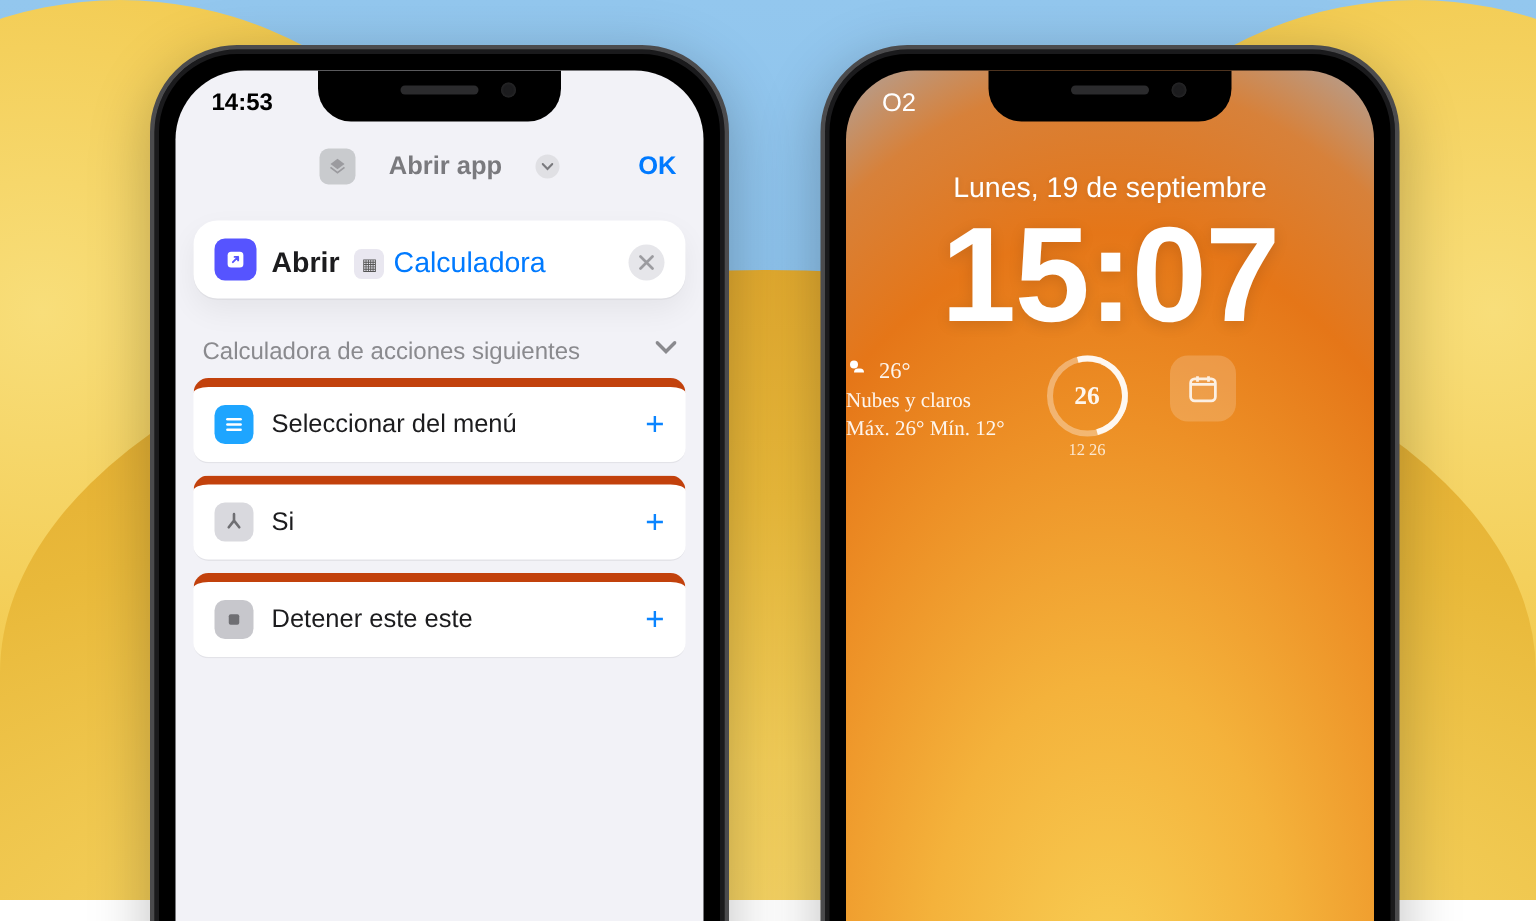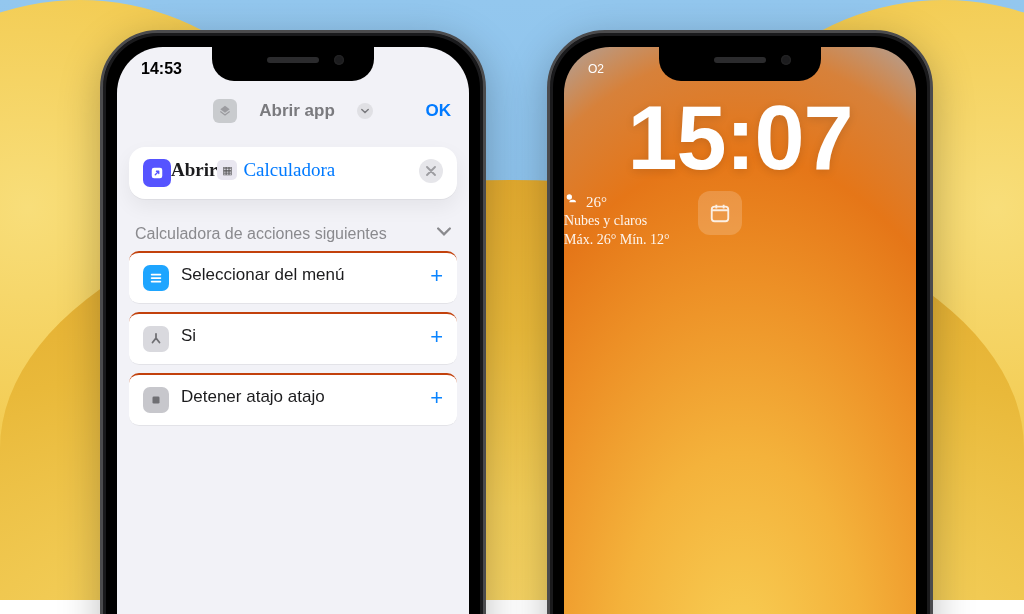--- a/index.html
+++ b/index.html
@@ -24,46 +24,46 @@
   .signal svg,.wifi svg,.battery svg{display:block;}
   .navbar{display:flex;justify-content:center;align-items:center;height:40px;position:relative;}
   .title-chip{display:flex;align-items:center;gap:22px;background:transparent;}
   .title-chip .chip-icon{width:24px;height:24px;border-radius:6px;background:#c9cbce;display:flex;align-items:center;justify-content:center;}
   .title-chip .chip-icon svg{width:14px;height:14px;}
   .title-chip .chip-label{font-size:17px;font-weight:600;color:#7a7a7e;}
   .title-chip .chip-chev{width:16px;height:16px;border-radius:50%;background:#e0e0e4;display:flex;align-items:center;justify-content:center;}
   .title-chip .chip-chev svg{width:8px;height:8px;}
   .navbar .ok{position:absolute;right:18px;top:50%;transform:translateY(-50%);font-size:17px;font-weight:600;color:#007aff;}
 
-  .action-card{margin:16px 12px 0;background:#fff;border-radius:16px;box-shadow:0 1px 0 rgba(0,0,0,.04),0 8px 20px rgba(0,0,0,.06);padding:12px 14px;display:flex;align-items:flex-start;font-family:Liberation Serif, serif;}
+  .action-card{margin:16px 12px 0;background:#fff;border-radius:16px;box-shadow:0 1px 0 rgba(0,0,0,.04),0 8px 20px rgba(0,0,0,.06);padding:12px 14px;display:flex;align-items:flex-end;gap:10px;}
   .action-card .app-icon{width:28px;height:28px;border-radius:7px;background:#5654ff;display:flex;align-items:center;justify-content:center;}
   .action-card .app-icon svg{width:14px;height:14px;}
   .action-card .verb{font-size:19px;font-weight:600;color:#1c1c1e;}
   .action-card .param-chip{display:flex;align-items:center;gap:6px;}
   .action-card .param-chip .calc-icon{width:20px;height:20px;border-radius:5px;background:#e9e7f0;display:flex;align-items:center;justify-content:center;font-size:11px;color:#555;}
   .action-card .param-text{font-size:19px;font-weight:500;color:#007aff;}
   .action-card .clear{margin-left:auto;width:24px;height:24px;border-radius:50%;background:#e6e6ea;display:flex;align-items:center;justify-content:center;}
   .action-card .clear svg{width:10px;height:10px;}
 
   .sugg-head{display:flex;justify-content:space-between;align-items:center;margin:26px 18px 8px;color:#8a8a8e;font-size:16px;}
   .sugg-head svg{width:14px;height:14px;}
   .sugg-list{margin:0 12px;background:transparent;}
-  .sugg-row{background:#fff;border-top:2px solid #c2410c;border-bottom:1px solid #e3e3e8;padding:12px 14px;display:flex;align-items:flex-start;gap:12px;margin-bottom:8px;border-radius:10px;}
+  .sugg-row{background:#fff;border-top:6px solid #c2410c;border-bottom:1px solid #e3e3e8;padding:12px 14px;display:flex;align-items:center;gap:12px;margin-bottom:8px;border-radius:10px;}
   .sugg-row .row-icon{width:26px;height:26px;border-radius:7px;display:flex;align-items:center;justify-content:center;}
   .sugg-row .row-icon.blue{background:#1ea5ff;}
   .sugg-row .row-icon.gray{background:#d9d9de;}
   .sugg-row .row-icon.darkgray{background:#c7c7cc;}
   .sugg-row .row-icon svg{width:14px;height:14px;}
   .sugg-row .row-label{font-size:17px;color:#1c1c1e;flex:1;}
   .sugg-row .plus{color:#0a84ff;font-size:22px;font-weight:400;line-height:1;}
 
   
   .right .screen{background:radial-gradient(140% 110% at 50% 80%,#f8cf55 0%,#f4b23b 25%,#ed9026 45%,#e57618 60%,#d7813a 72%,#9bb3cf 86%,#7aa8d8 100%);}
   .right .status{color:#fff;}
-  .right .status .time-left{font-weight:500;font-size:12px;}
+  .right .status .time-left{font-weight:500;font-size:17px;}
   .lock-date{margin-top:24px;text-align:center;color:#fff;font-size:19px;font-weight:500;text-shadow:0 1px 4px rgba(0,0,0,.1);}
   .lock-time{margin-top:2px;text-align:center;color:#fff;font-size:90px;line-height:1;font-weight:700;letter-spacing:-1px;text-shadow:0 2px 10px rgba(0,0,0,.12);}
   .widgets{margin-top:8px;display:flex;justify-content:flex-start;align-items:flex-start;gap:28px;color:rgba(255,255,255,.92);font-family:Liberation Serif, serif;}
   .widg{display:flex;flex-direction:column;align-items:flex-start;font-size:14px;line-height:1.35;}
   .widg.weather .top{display:flex;align-items:center;gap:6px;font-size:15px;}
   .widg.weather .top svg{width:16px;height:16px;}
   .widg.ring{align-items:center;}
   .ring-circle{position:relative;width:46px;height:46px;border-radius:50%;border:4px solid rgba(255,255,255,.35);display:flex;align-items:center;justify-content:center;}
   .ring-circle::before{content:"";position:absolute;inset:-4px;border-radius:50%;border:4px solid transparent;border-top-color:rgba(255,255,255,.9);border-right-color:rgba(255,255,255,.9);transform:rotate(30deg);}
   .ring-circle .ring-val{font-size:17px;font-weight:600;}
@@ -179,21 +179,21 @@
           </span>
           <span class="row-label">Si</span>
           <span class="plus">+</span>
         </div>
         <div class="sugg-row">
           <span class="row-icon darkgray">
             <svg viewBox="0 0 16 16">
                 <rect x="4" y="4" width="8" height="8" rx="1.5" fill="#6f6f73"></rect>
               </svg>
           </span>
-          <span class="row-label">Detener atajo atajo</span>
+          <span class="row-label">Detener este este</span>
           <span class="plus">+</span>
         </div>
       </div>
 
     </div>
   </div>
 
   <div class="phone right">
     <div class="screen">
       <div class="notch">
@@ -220,37 +220,44 @@
           <span class="battery">
             <svg viewBox="0 0 28 13">
                 <rect x="0.5" y="0.5" width="23" height="12" rx="3.5" stroke="#fff" fill="none"></rect>
                 <rect x="2" y="2" width="20" height="9" rx="2" fill="#fff"></rect>
                 <rect x="25" y="4" width="2.5" height="5" rx="1.2" fill="#fff"></rect>
               </svg>
           </span>
         </span>
       </div>
 
+      <div class="lock-date">Lunes, 19 de septiembre</div>
       <div class="lock-time">15:07</div>
 
       <div class="widgets">
         <div class="widg weather">
           <div class="top">
             <span>
               <svg viewBox="0 0 24 24" fill="#fff">
                   <circle cx="8" cy="9" r="4"></circle>
                   <path d="M14 13a4 4 0 014 4H8a4 4 0 014-4h2z"></path>
                 </svg>
             </span>
             <span>26°</span>
           </div>
           <div>Nubes y claros</div>
           <div>Máx. 26° Mín. 12°</div>
         </div>
 
+        <div class="widg ring">
+          <div class="ring-circle">
+            <span class="ring-val">26</span>
+          </div>
+          <div class="ring-sub">12   26</div>
+        </div>
 
         <div class="widg cal">
           <div class="cal-sq">
             <svg viewBox="0 0 24 24" fill="none" stroke="#fff" stroke-width="2">
                 <rect x="3" y="5" width="18" height="16" rx="3"></rect>
                 <path d="M3 9h18M8 3v4M16 3v4"></path>
               </svg>
           </div>
         </div>
       </div>

